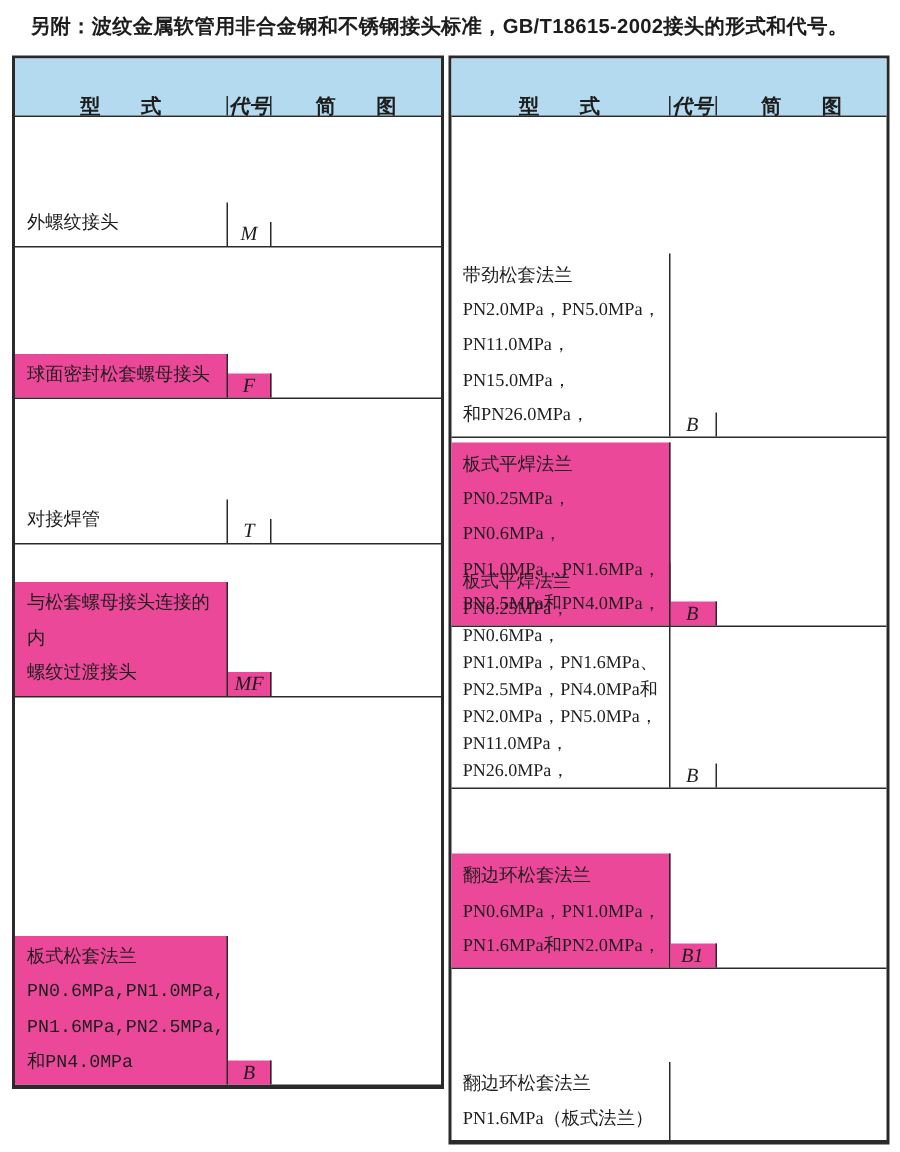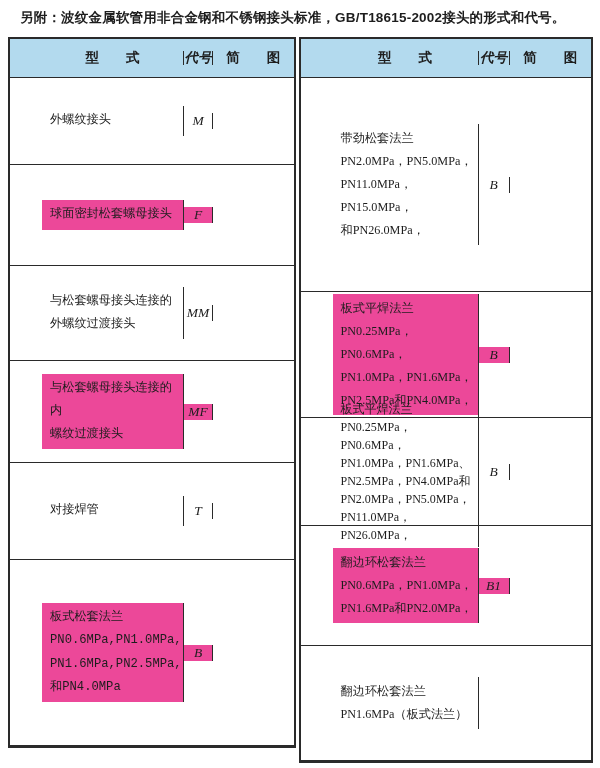--- a/index.html
+++ b/index.html
@@ -5,21 +5,21 @@
   html,body{margin:0;padding:0;background:#fff;}
   body{width:600px;height:768px;overflow:hidden;color:#1d1d1d;
        font-family:"Liberation Sans",sans-serif;}
   .page{padding:7px 7px 0 8px;}
   .title{font-size:13.5px;font-weight:bold;letter-spacing:.2px;margin:2px 0 10px 12px;white-space:nowrap;}
   .tables{display:flex;gap:3px;align-items:flex-start;}
   .tbl{border:2px solid #2a2a2a;border-bottom-width:3px;background:#fff;
        display:flex;flex-direction:column;box-sizing:border-box;}
   .tbl.lt{width:288px;}
   .tbl.rt{width:295px;}
-  .trow{display:flex;border-top:1px solid #2a2a2a;box-sizing:border-box;align-items:center;padding-left:32px;}
+  .trow{display:flex;border-top:1px solid #2a2a2a;box-sizing:border-box;align-items:flex-end;}
   .trow:first-child{border-top:none;}
   .thead{background:#b3daee;}
   .c{box-sizing:border-box;border-right:1px solid #2a2a2a;display:flex;align-items:center;min-width:0;}
   .c:last-child{border-right:none;}
   .type{padding:3px 4px 3px 8px;font-size:12.2px;line-height:1.9;white-space:pre-line;
         font-family:"Liberation Serif","DejaVu Serif",serif;}
   .type.tight{line-height:1.5;font-size:12px;}
   .lt .type{width:142px;font-family:Liberation Mono, monospace;}
   .lt .code{width:29px;}
   .rt .type{width:146px;}
@@ -103,37 +103,39 @@
                 <rect x="76" y="12" width="30" height="76"></rect>
                 <line x1="76" y1="26" x2="106" y2="26"></line>
                   <line x1="76" y1="74" x2="106" y2="74"></line>
                 <rect x="80" y="62" width="26" height="24" class="ht"></rect>
               </g>
             </svg>
           </div>
         </div>
       </div>
 
-      <div class="trow" style="height:95px">
-        <div class="c type">与松套螺母接头连接的
-外螺纹过渡接头</div>
-        <div class="c code">MM</div>
-        <div class="c diag">
-          <div class="sub">
-            <svg class="dg" viewBox="0 0 120 100" preserveAspectRatio="xMidYMid meet">
-              <line class="cl" x1="6" y1="50" x2="114" y2="50"></line>
-              <g class="ln">
-                <rect x="16" y="28" width="26" height="44"></rect>
-                <line x1="22" y1="28" x2="22" y2="72"></line>
-                <rect x="42" y="14" width="30" height="72"></rect>
-                <path d="M52 14 v-7 h10 v7"></path>
-                <rect x="72" y="22" width="36" height="56"></rect>
-                <polygon points="16,72 32,56 96,56 108,72" class="ht"></polygon>
-                <rect x="58" y="72" width="14" height="14" class="ht"></rect>
-              </g>
+
+      <div class="trow" style="height:97px">
+        <div class="c type">对接焊管</div>
+        <div class="c code">T</div>
+        <div class="c diag">
+          <div class="sub">
+            <svg class="dg" viewBox="0 0 120 100" preserveAspectRatio="xMidYMid meet">
+              <line class="cl" x1="6" y1="50" x2="114" y2="50"></line>
+              <g class="ln">
+                <path d="M18 28c-4 5 4 9 0 15c-4 5 4 9 0 15c-4 5 4 9 0 14"></path>
+                <line x1="20" y1="28" x2="45" y2="28"></line>
+                  <line x1="20" y1="72" x2="45" y2="72"></line>
+                <rect x="45" y="18" width="28" height="64"></rect>
+                <rect x="73" y="26" width="38" height="48"></rect>
+              </g>
+              <line class="dsh" x1="22" y1="33" x2="42" y2="33"></line>
+              <line class="dsh" x1="22" y1="67" x2="42" y2="67"></line>
+              <line class="dsh" x1="76" y1="31" x2="108" y2="31"></line>
+              <line class="dsh" x1="76" y1="69" x2="108" y2="69"></line>
             </svg>
           </div>
         </div>
       </div>
 
       <div class="trow" style="height:102px">
         <div class="c type hl">与松套螺母接头连接的内
 螺纹过渡接头</div>
         <div class="c code hl">MF</div>
         <div class="c diag">
@@ -146,44 +148,21 @@
                 <rect x="44" y="14" width="30" height="72"></rect>
                 <rect x="74" y="22" width="32" height="56"></rect>
                 <polygon points="18,70 32,56 98,56 106,70" class="ht"></polygon>
                 <rect x="56" y="70" width="28" height="14" class="ht"></rect>
               </g>
             </svg>
           </div>
         </div>
       </div>
 
-      <div class="trow" style="height:97px">
-        <div class="c type">对接焊管</div>
-        <div class="c code">T</div>
-        <div class="c diag">
-          <div class="sub">
-            <svg class="dg" viewBox="0 0 120 100" preserveAspectRatio="xMidYMid meet">
-              <line class="cl" x1="6" y1="50" x2="114" y2="50"></line>
-              <g class="ln">
-                <path d="M18 28c-4 5 4 9 0 15c-4 5 4 9 0 15c-4 5 4 9 0 14"></path>
-                <line x1="20" y1="28" x2="45" y2="28"></line>
-                  <line x1="20" y1="72" x2="45" y2="72"></line>
-                <rect x="45" y="18" width="28" height="64"></rect>
-                <rect x="73" y="26" width="38" height="48"></rect>
-              </g>
-              <line class="dsh" x1="22" y1="33" x2="42" y2="33"></line>
-              <line class="dsh" x1="22" y1="67" x2="42" y2="67"></line>
-              <line class="dsh" x1="76" y1="31" x2="108" y2="31"></line>
-              <line class="dsh" x1="76" y1="69" x2="108" y2="69"></line>
-            </svg>
-          </div>
-        </div>
-      </div>
-
-      <div class="trow" style="height:186px">
+      <div class="trow" style="height:259px">
         <div class="c type hl">板式松套法兰
 PN0.6MPa,PN1.0MPa,
 PN1.6MPa,PN2.5MPa,
 和PN4.0MPa</div>
         <div class="c code hl">B</div>
         <div class="c diag">
           <div class="sub">
             <svg class="dg" viewBox="0 0 120 100" preserveAspectRatio="xMidYMid meet">
               <line class="cl" x1="6" y1="50" x2="114" y2="50"></line>
               <g class="ln">

